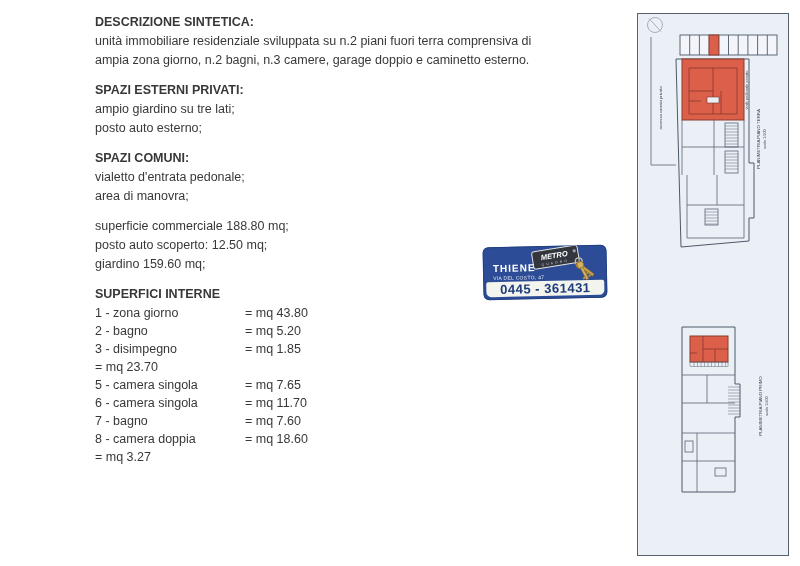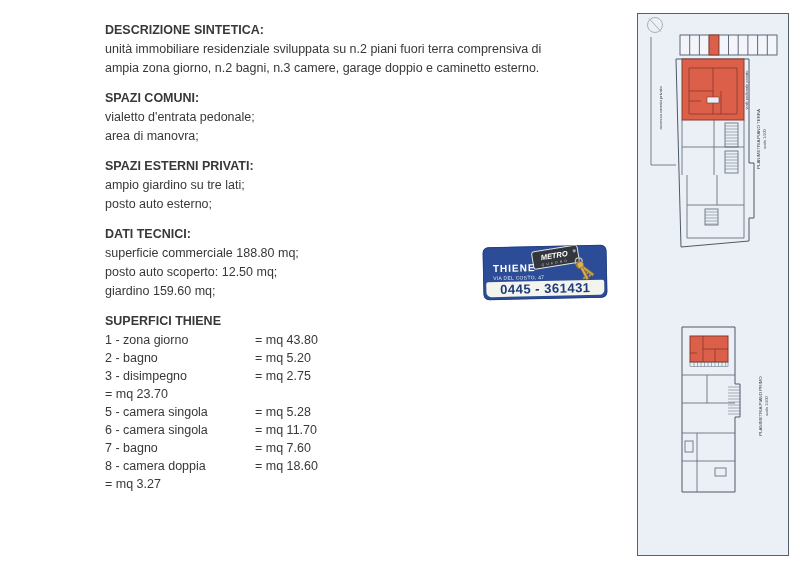--- a/index.html
+++ b/index.html
@@ -2,21 +2,21 @@
 <html><head>
 <meta charset="utf-8">
 <style>
   * { margin:0; padding:0; box-sizing:border-box; }
   html,body { background:#888; }
   .page {
     position:relative; width:800px; height:566px; margin:0 auto;
     background:#ffffff; outline:1px solid #c9c9c9; overflow:hidden;
     font-family:"Liberation Sans", sans-serif; color:#383838;
   }
-  .textcol { position:absolute; left:105px; top:13px; width:470px; font-size:12.5px; line-height:19px;margin-top:8px; }
+  .textcol { position:absolute; left:95px; top:13px; width:470px; font-size:12.5px; line-height:19px; }
   .sec { margin-bottom:11px; }
   .sec .h { font-weight:bold; }
   .sec .ln { white-space:nowrap; }
   .sup-row { display:flex; line-height:18px; white-space:nowrap; }
   .sup-row .lab { width:150px; }
   
   .stamp {
     position:absolute; left:483px; top:246px; width:124px; height:53px;
     background:#2d4c97; border-radius:6px; transform:rotate(-1.2deg);
     box-shadow:0 0 0 1px #23407f inset;
@@ -47,58 +47,57 @@
 
   <div class="textcol">
 
     <div class="sec">
       <div class="h">DESCRIZIONE SINTETICA:</div>
       <div class="ln">unità immobiliare residenziale sviluppata su n.2 piani fuori terra comprensiva di</div>
       <div class="ln">ampia zona giorno, n.2 bagni, n.3 camere, garage doppio e caminetto esterno.</div>
     </div>
 
     <div class="sec">
+      <div class="h">SPAZI ESTERNI PRIVATI:</div>
+      <div class="ln">ampio giardino su tre lati;</div>
+      <div class="ln">posto auto esterno;</div>
+    </div>
+
+    <div class="sec">
       <div class="h">SPAZI COMUNI:</div>
       <div class="ln">vialetto d'entrata pedonale;</div>
       <div class="ln">area di manovra;</div>
     </div>
 
     <div class="sec">
-      <div class="h">SPAZI ESTERNI PRIVATI:</div>
-      <div class="ln">ampio giardino su tre lati;</div>
-      <div class="ln">posto auto esterno;</div>
-    </div>
-
-    <div class="sec">
-      <div class="h">DATI TECNICI:</div>
       <div class="ln">superficie commerciale 188.80 mq;</div>
       <div class="ln">posto auto scoperto: 12.50 mq;</div>
       <div class="ln">giardino 159.60 mq;</div>
     </div>
 
     <div class="sec">
-      <div class="h">SUPERFICI THIENE</div>
+      <div class="h">SUPERFICI INTERNE</div>
       <div class="sup-row">
           <span class="lab">1 - zona giorno</span>
           <span class="val">= mq 43.80</span>
         </div>
       <div class="sup-row">
           <span class="lab">2 - bagno</span>
           <span class="val">= mq 5.20</span>
         </div>
       <div class="sup-row">
           <span class="lab">3 - disimpegno</span>
-          <span class="val">= mq 2.75</span>
+          <span class="val">= mq 1.85</span>
         </div>
       <div class="sup-row">
           <span class="val">= mq 23.70</span>
         </div>
       <div class="sup-row">
           <span class="lab">5 - camera singola</span>
-          <span class="val">= mq 5.28</span>
+          <span class="val">= mq 7.65</span>
         </div>
       <div class="sup-row">
           <span class="lab">6 - camera singola</span>
           <span class="val">= mq 11.70</span>
         </div>
       <div class="sup-row">
           <span class="lab">7 - bagno</span>
           <span class="val">= mq 7.60</span>
         </div>
       <div class="sup-row">

